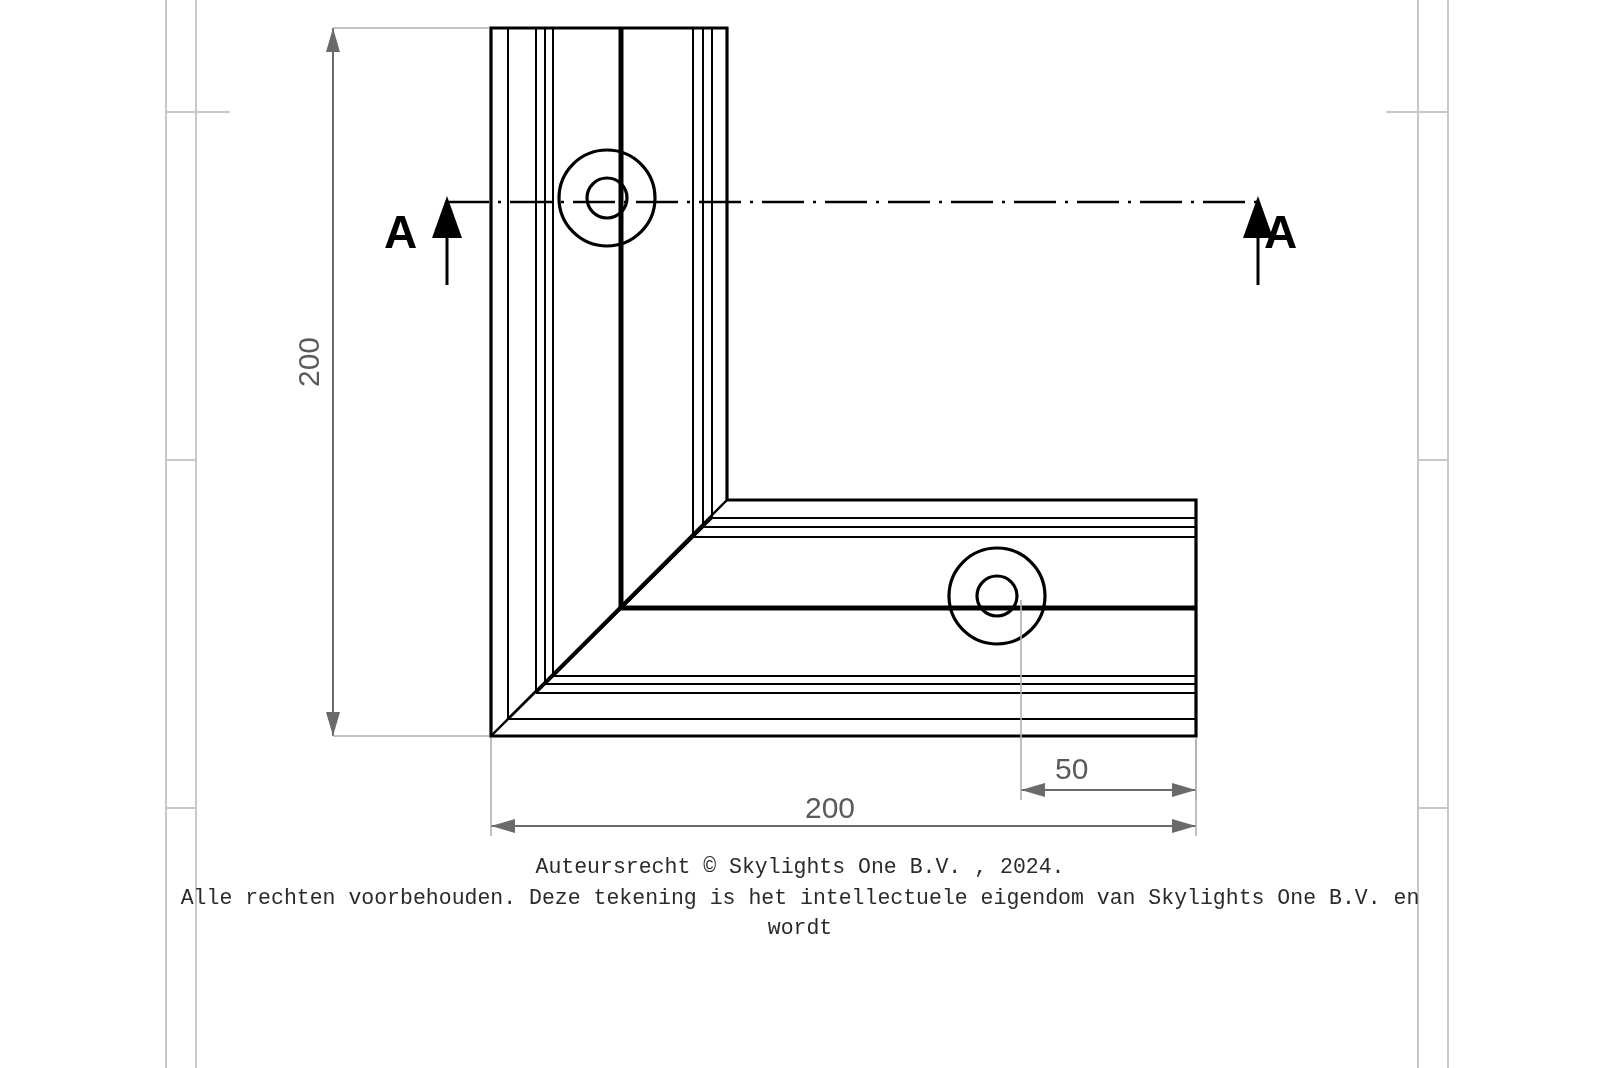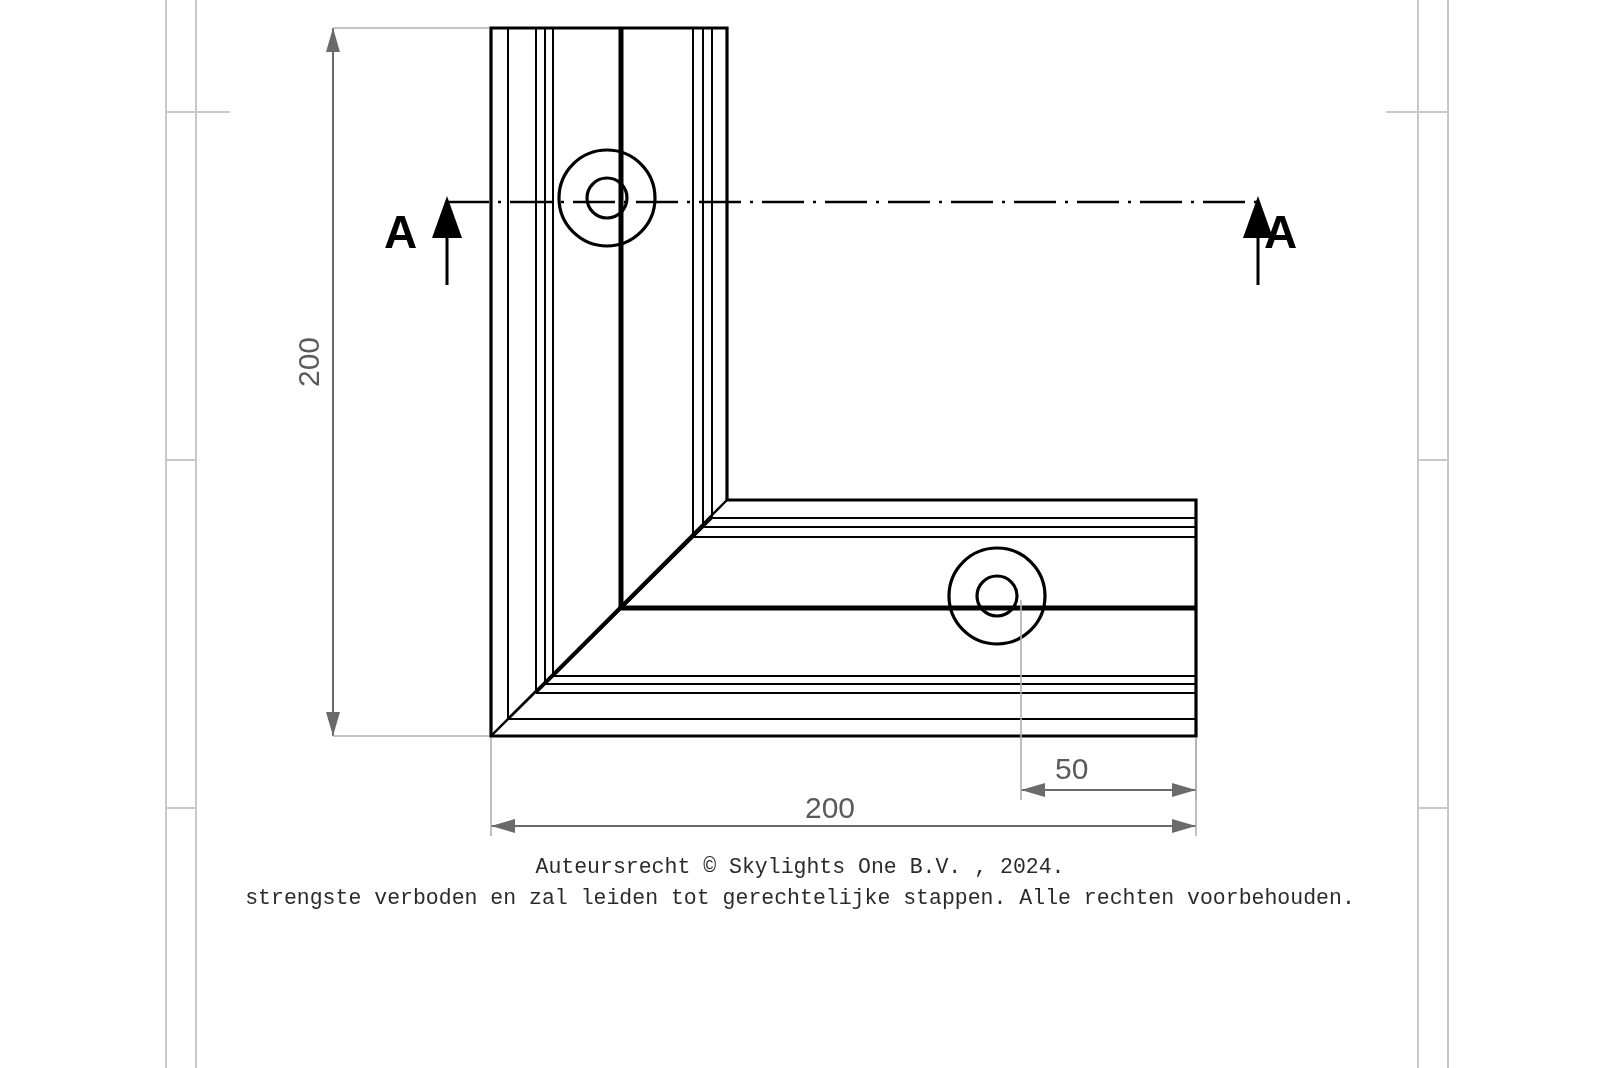--- a/index.html
+++ b/index.html
@@ -195,16 +195,16 @@
   <div class="dim-text" style="left: 805px; top: 791px;">200</div>
 
   <div class="dim-text" style="left: 1055px; top: 752px;">50</div>
 
   <div class="section-letter" style="left: 384px; top: 209px;">A</div>
 
   <div class="section-letter" style="left: 1264px; top: 209px;">A</div>
 
   <div id="copyright">
     <span class="line">Auteursrecht © Skylights One B.V. , 2024.</span>
-    <span class="line">strengste verboden en zal leiden tot gerechtelijke stappen. Alle rechten voorbehouden.</span>
+    <span class="line">Alle rechten voorbehouden. Deze tekening is het intellectuele eigendom van Skylights One B.V. en wordt</span>
   </div>
 
 </div>
 
 </body></html>

